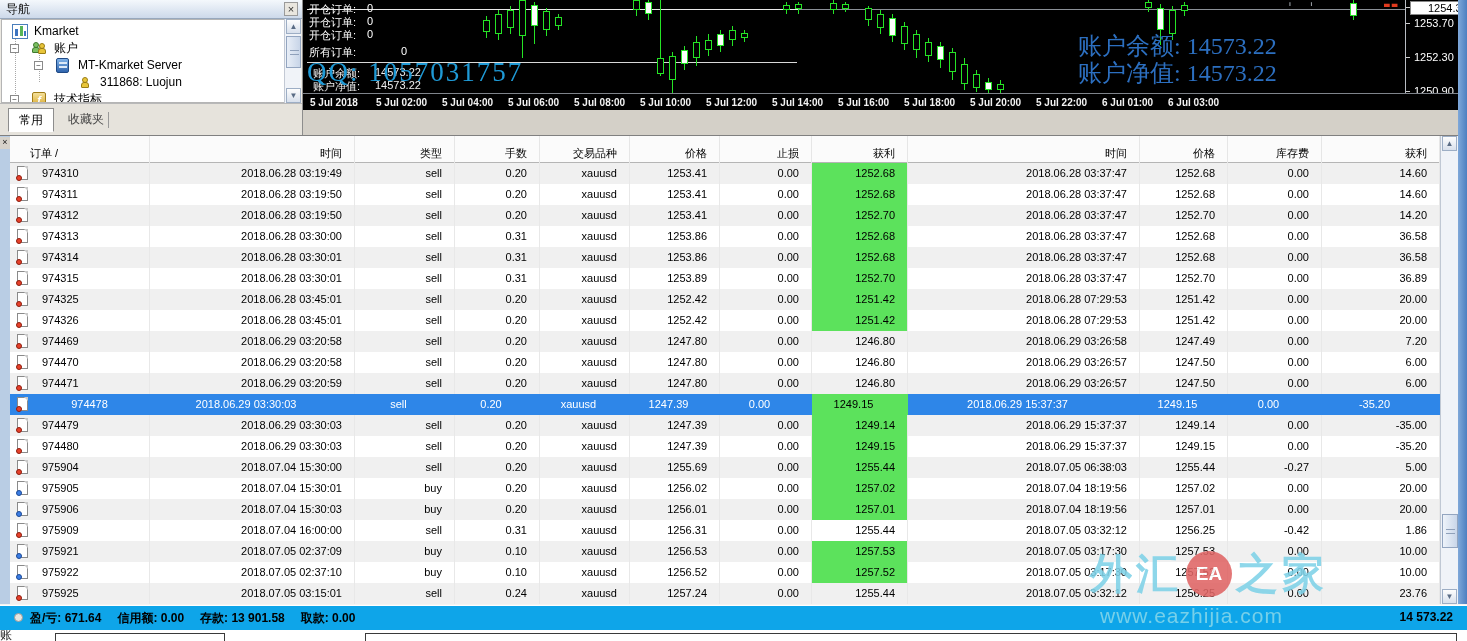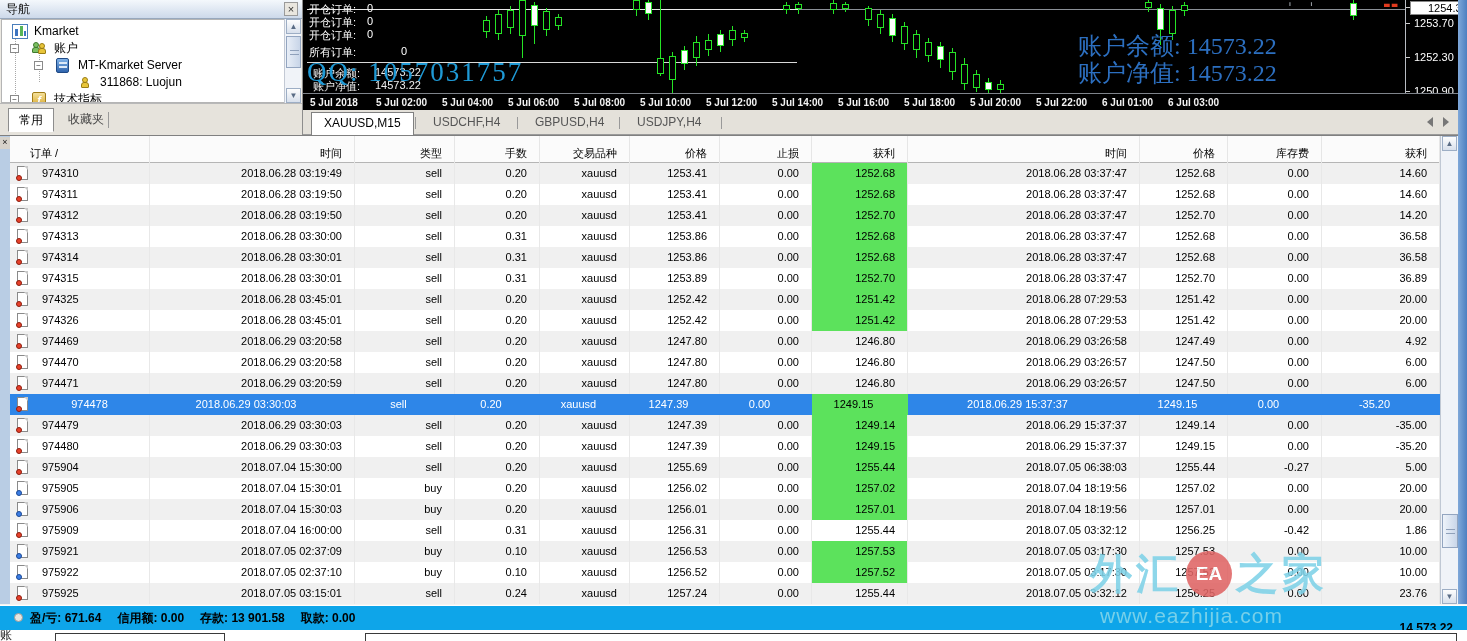--- a/index.html
+++ b/index.html
@@ -131,21 +131,21 @@
   #ts-thumb { position:absolute; left:1px; top:378px; width:16px; height:34px;
     background:linear-gradient(90deg,#eef3fa,#c9d6e9); border:1px solid #93a5c0; }
 
   
   #statusbar { position:absolute; left:0; top:604px; width:1467px; height:26px;
     background:#0ea5e9; border-top:1px solid #f5f4f1; box-shadow:inset 0 1px 0 #fff; }
   #status-icon { position:absolute; left:14px; top:8px; width:9px; height:9px; border-radius:50%;
     border:1px solid #9a9a9a; background:#e8e6e0; }
   #status-items { position:absolute; left:30px; top:5px; font-size:12px; font-weight:bold; color:#000; }
   .status-item { margin-right:16px; }
-  #status-total { position:absolute; right:14px; top:16px; font-size:12px; font-weight:bold; color:#000; }
+  #status-total { position:absolute; right:14px; top:5px; font-size:12px; font-weight:bold; color:#000; }
 
   
   #bottomstrip { position:absolute; left:0; top:630px; width:1467px; height:11px; background:#fff; overflow:hidden; }
   .bs-box { position:absolute; top:3px; height:14px; background:#fff; border:1px solid #3a3a3a; }
   #bs-char { position:absolute; left:0; top:-3px; font-size:12px; color:#222; }
   #bluestrip { position:absolute; left:1458px; top:0; width:9px; height:604px;
     background:linear-gradient(90deg,#7fa8d9,#4e7fc0); }
 
   
   #watermark { position:absolute; left:1090px; top:546px; width:370px; z-index:40; opacity:.88; pointer-events:none; }
@@ -351,32 +351,20 @@
         <div class="time-label" style="left: 469px;">5 Jul 14:00</div>
         <div class="time-label" style="left: 535px;">5 Jul 16:00</div>
         <div class="time-label" style="left: 601px;">5 Jul 18:00</div>
         <div class="time-label" style="left: 667px;">5 Jul 20:00</div>
         <div class="time-label" style="left: 733px;">5 Jul 22:00</div>
         <div class="time-label" style="left: 799px;">6 Jul 01:00</div>
         <div class="time-label" style="left: 865px;">6 Jul 03:00</div>
       </div>
   </div>
 
-  <div id="tabbar">
-    <div class="tab-arrow left" style="left:1124px;"></div>
-    <div class="tab-arrow right" style="left:1140px;"></div>
-  <div class="chart-tab active" style="left: 8px;">XAUUSD,M15</div>
-      <div class="tabsep" style="left: 112px;"></div>
-      <div class="chart-tab inactive" style="left: 118px;">USDCHF,H4</div>
-      <div class="tabsep" style="left: 214px;"></div>
-      <div class="chart-tab inactive" style="left: 220px;">GBPUSD,H4</div>
-      <div class="tabsep" style="left: 316px;"></div>
-      <div class="chart-tab inactive" style="left: 322px;">USDJPY,H4</div>
-      <div class="tabsep" style="left: 418px;"></div>
-    </div>
 
   <div id="terminal">
     <div id="term-leftstrip">
       <div id="term-close">×</div>
     </div>
     <div id="orders-table">
       <div id="orders-header">
           <div class="hcell first" style="left: 0px; width: 140px;">订单 /</div>
           <div class="hcell" style="left: 140px; width: 205px;">时间</div>
           <div class="hcell" style="left: 345px; width: 100px;">类型</div>
@@ -526,21 +514,21 @@
             <div class="tcell" style="left: 140px; width: 205px;">2018.06.29 03:20:58</div>
             <div class="tcell" style="left: 345px; width: 100px;">sell</div>
             <div class="tcell" style="left: 445px; width: 85px;">0.20</div>
             <div class="tcell" style="left: 530px; width: 90px;">xauusd</div>
             <div class="tcell" style="left: 620px; width: 90px;">1247.80</div>
             <div class="tcell" style="left: 710px; width: 92px;">0.00</div>
             <div class="tcell" style="left: 802px; width: 96px;">1246.80</div>
             <div class="tcell" style="left: 898px; width: 232px;">2018.06.29 03:26:58</div>
             <div class="tcell" style="left: 1130px; width: 88px;">1247.49</div>
             <div class="tcell" style="left: 1218px; width: 94px;">0.00</div>
-            <div class="tcell" style="left: 1312px; width: 118px;">4.92</div>
+            <div class="tcell" style="left: 1312px; width: 118px;">7.20</div>
           </div>
           <div class="trow" style="top: 216px;">
             <div class="tcell first" style="left: 0px; width: 140px;">974470<div class="doc-icon">
                 <div class="doc-dot sell"></div>
               </div></div>
             <div class="tcell" style="left: 140px; width: 205px;">2018.06.29 03:20:58</div>
             <div class="tcell" style="left: 345px; width: 100px;">sell</div>
             <div class="tcell" style="left: 445px; width: 85px;">0.20</div>
             <div class="tcell" style="left: 530px; width: 90px;">xauusd</div>
             <div class="tcell" style="left: 620px; width: 90px;">1247.80</div>

